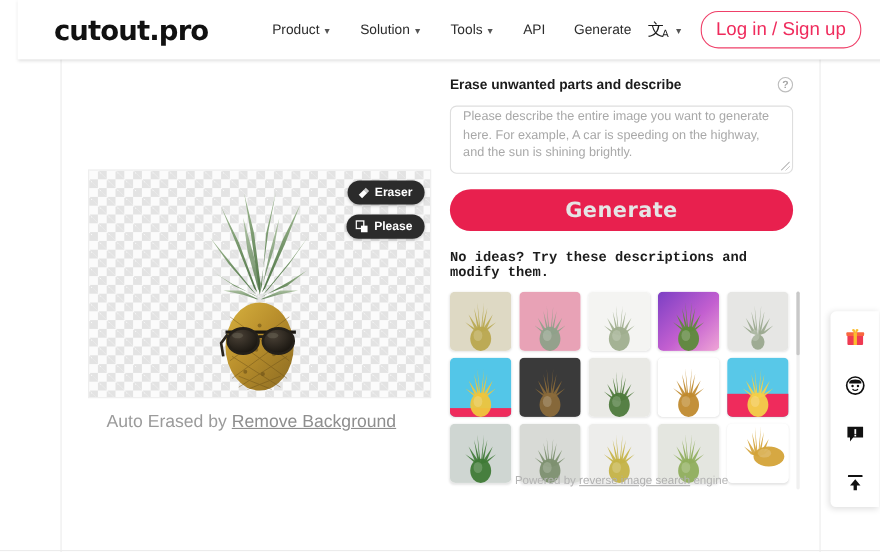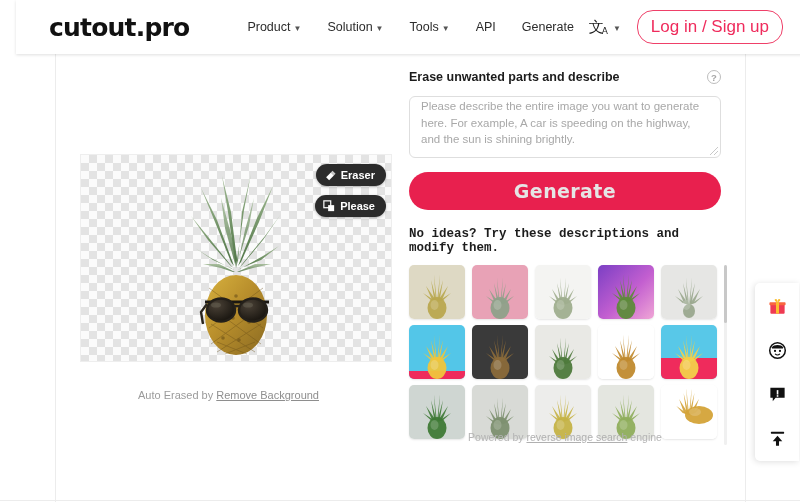--- a/index.html
+++ b/index.html
@@ -100,22 +100,22 @@
     display: flex; align-items: center; gap: 5px;
     padding: 0 11px 0 8px;
     font-size: 11px; font-weight: 700; cursor: pointer;
     box-shadow: 0 1px 3px rgba(0,0,0,0.25);
   }
   .tool-pill svg { display: block; }
 
   .pineapple { position: absolute; left: 50%; top: 6px; transform: translateX(-50%); }
 
   .caption {
-    position: absolute; left: 0; top: 335px; width: 345px;
-    text-align: center; font-size: 11px; color: #9b9b9b;
+    position: absolute; left: 0; top: 321px; width: 345px;
+    text-align: center; font-size: 16px; color: #9b9b9b;
   }
   .caption a { color: #8e8e8e; text-decoration: underline; cursor: pointer; }
 
   
   .right-panel {
     position: absolute; left: 409px; top: 70px; width: 312px;
   }
   .section-title {
     font-size: 12.5px; font-weight: 700; color: #1c1c1c;
     display: flex; align-items: center;

